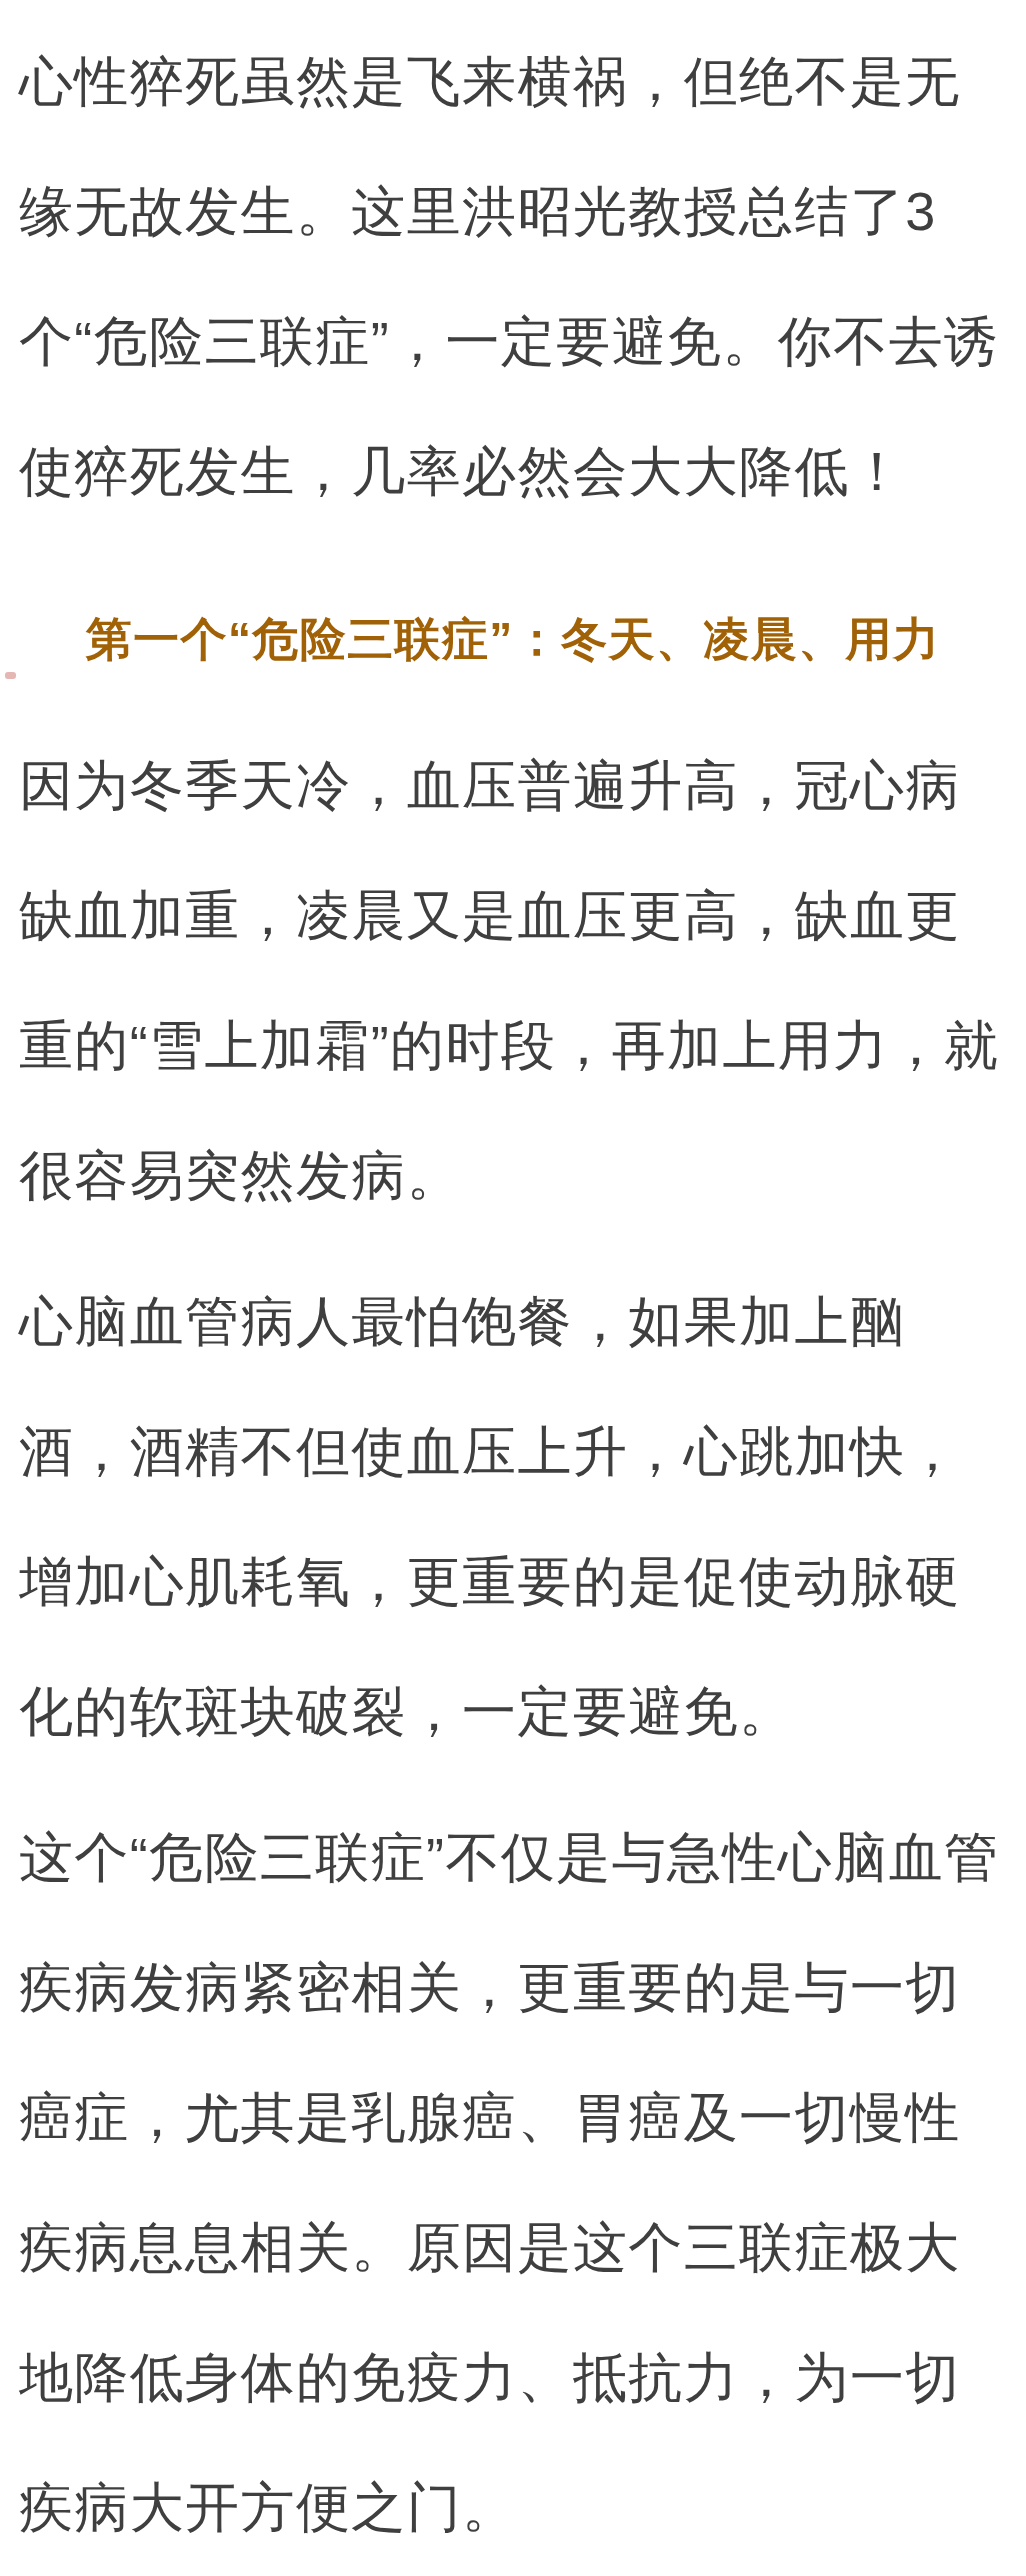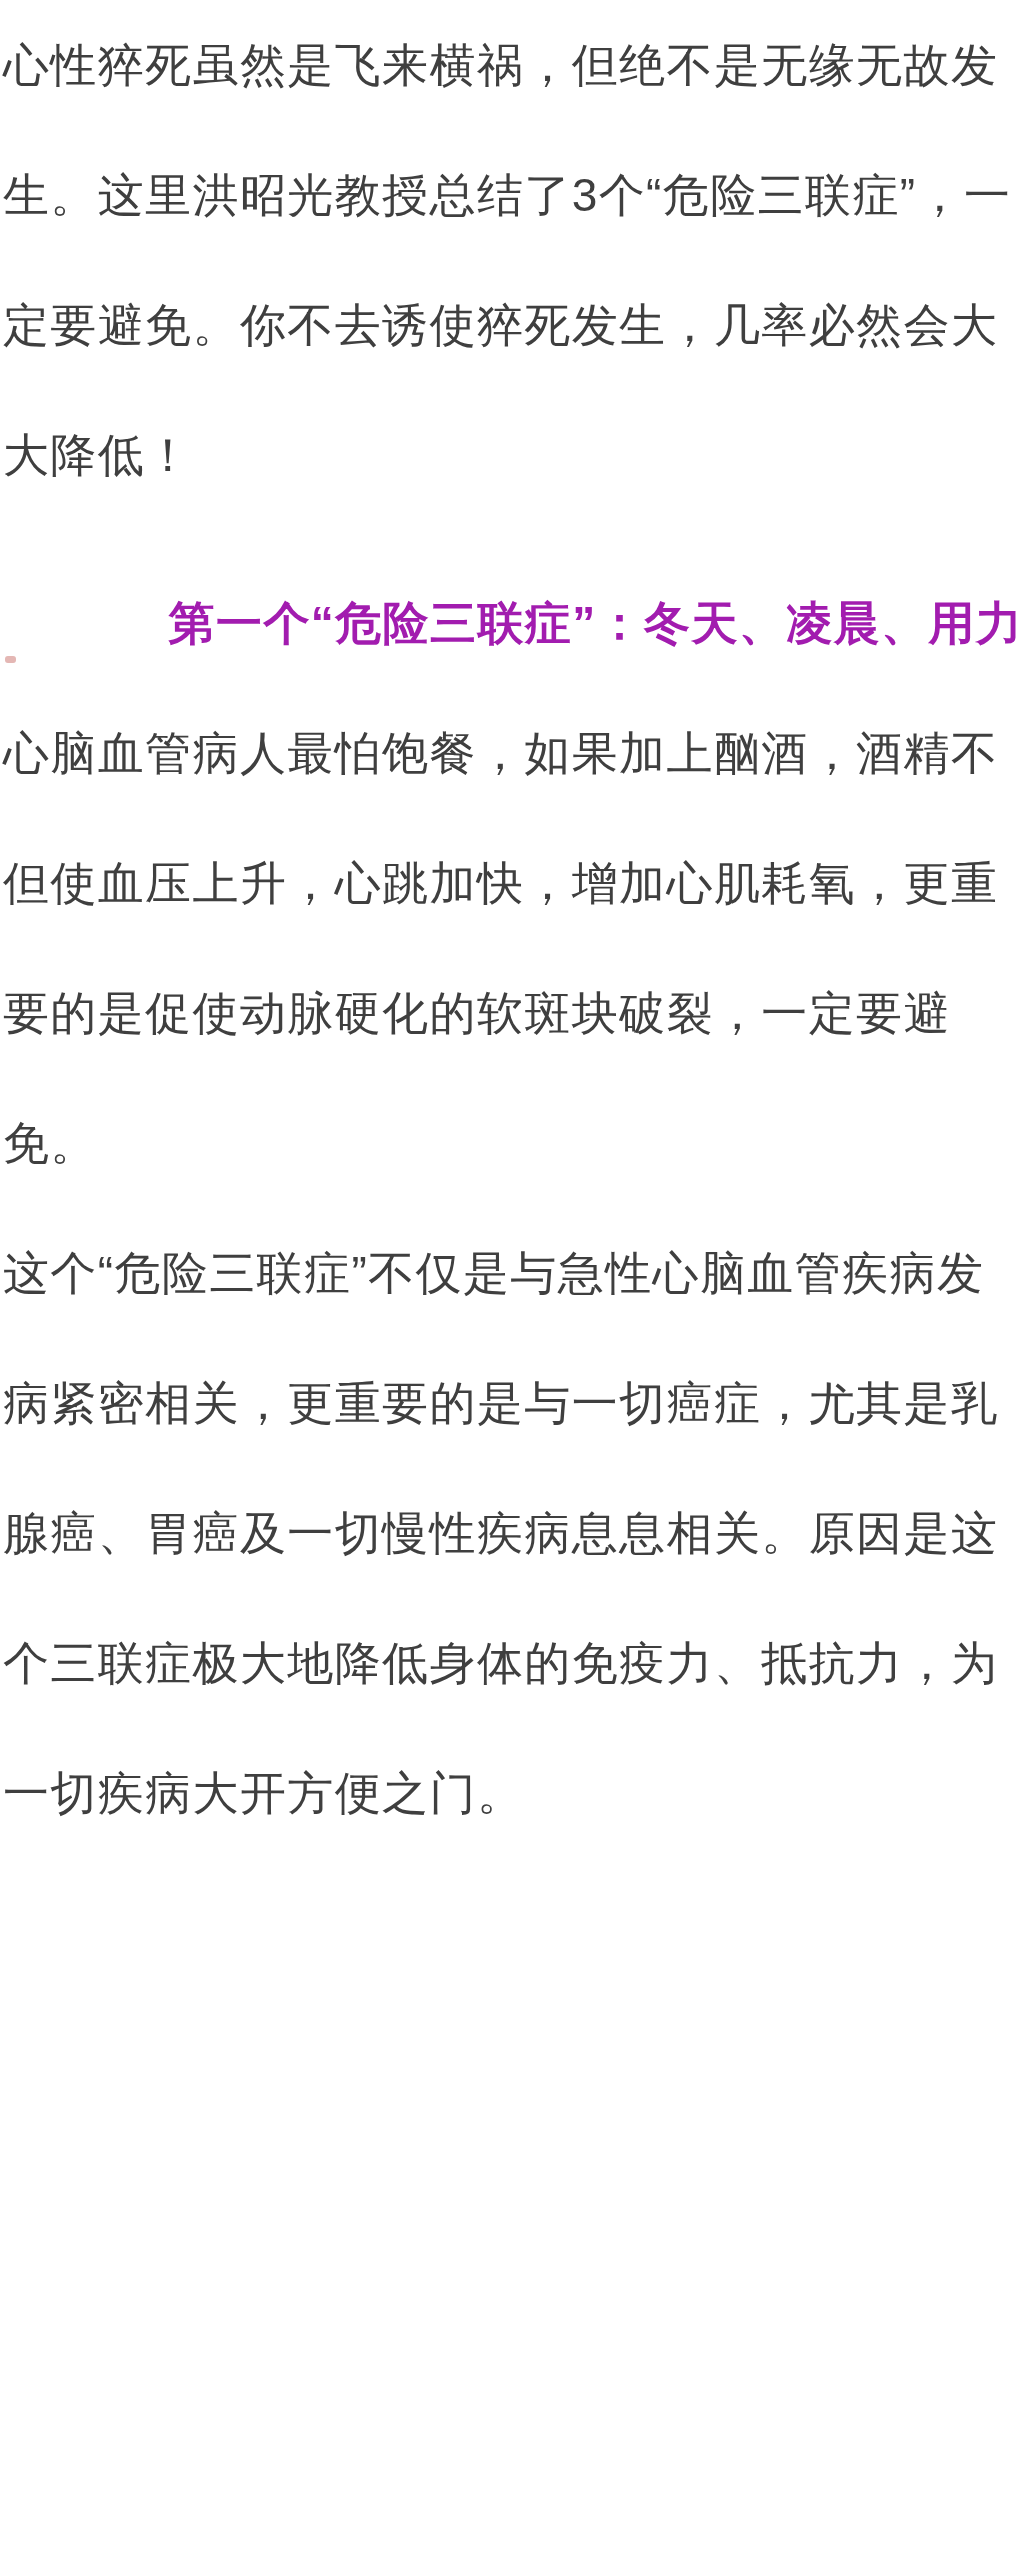--- a/index.html
+++ b/index.html
@@ -12,52 +12,53 @@
     height: 2576px;
     overflow: hidden;
     font-family: "Liberation Sans", "DejaVu Sans", sans-serif;
   }
   .article {
     width: 1027px;
     box-sizing: border-box;
     padding: 0 3.8px 0 2.9px;
   }
   .para {
-    margin: 0;
-    font-size: 46px;
+    margin: 16px;
+    font-size: 54px;
     line-height: 130px;
     letter-spacing: 1.4px;
     color: #3f3f3f;
     text-align: left;
     word-break: break-all;
     overflow-wrap: break-word;
   }
   .heading {
     position: relative;
     margin: 38px 0 0 0;
     font-size: 46px;
     line-height: 130px;
     letter-spacing: 1.4px;
     font-weight: 700;
-    color: #a21caf;
-    text-align: right;
+    color: #a16207;
+    text-align: center;
     word-break: break-all;
   }
   .tick {
     position: absolute;
     left: 1.9px;
     bottom: 25px;
     width: 11.4px;
     height: 6.7px;
     border-radius: 2.9px;
     background: rgba(195, 95, 88, 0.45);
   }
 </style>
 </head>
 <body>
 
 <div class="article" id="article">
     <p class="para">心性猝死虽然是飞来横祸，但绝不是无缘无故发生。这里洪昭光教授总结了3个“危险三联症”，一定要避免。你不去诱使猝死发生，几率必然会大大降低！</p>
     <h2 class="heading">第一个“危险三联症”：冬天、凌晨、用力<span class="tick"></span></h2>
+    <p class="para">因为冬季天冷，血压普遍升高，冠心病缺血加重，凌晨又是血压更高，缺血更重的“雪上加霜”的时段，再加上用力，就很容易突然发病。</p>
     <p class="para">心脑血管病人最怕饱餐，如果加上酗酒，酒精不但使血压上升，心跳加快，增加心肌耗氧，更重要的是促使动脉硬化的软斑块破裂，一定要避免。</p>
     <p class="para">这个“危险三联症”不仅是与急性心脑血管疾病发病紧密相关，更重要的是与一切癌症，尤其是乳腺癌、胃癌及一切慢性疾病息息相关。原因是这个三联症极大地降低身体的免疫力、抵抗力，为一切疾病大开方便之门。</p>
   </div>
 
 
 </body></html>

